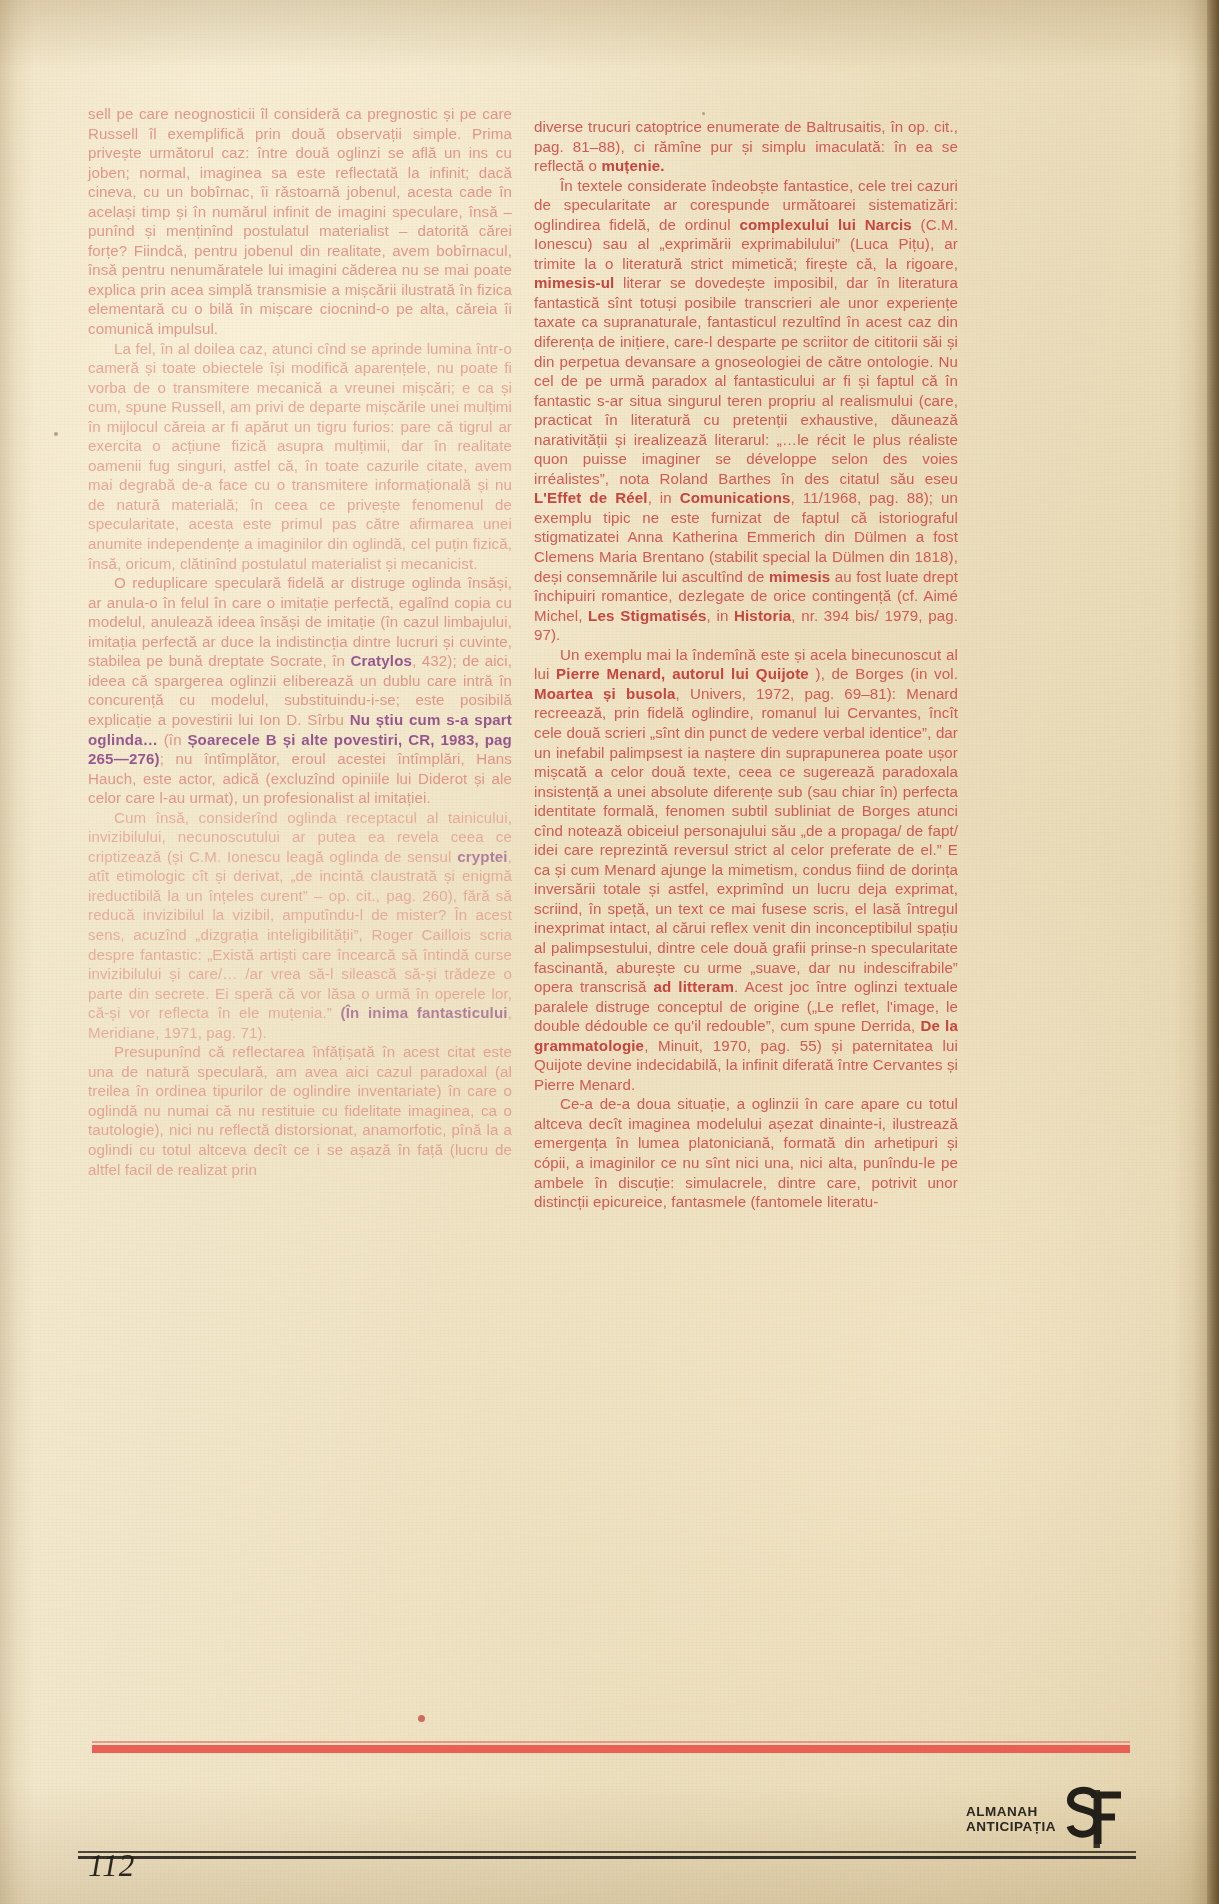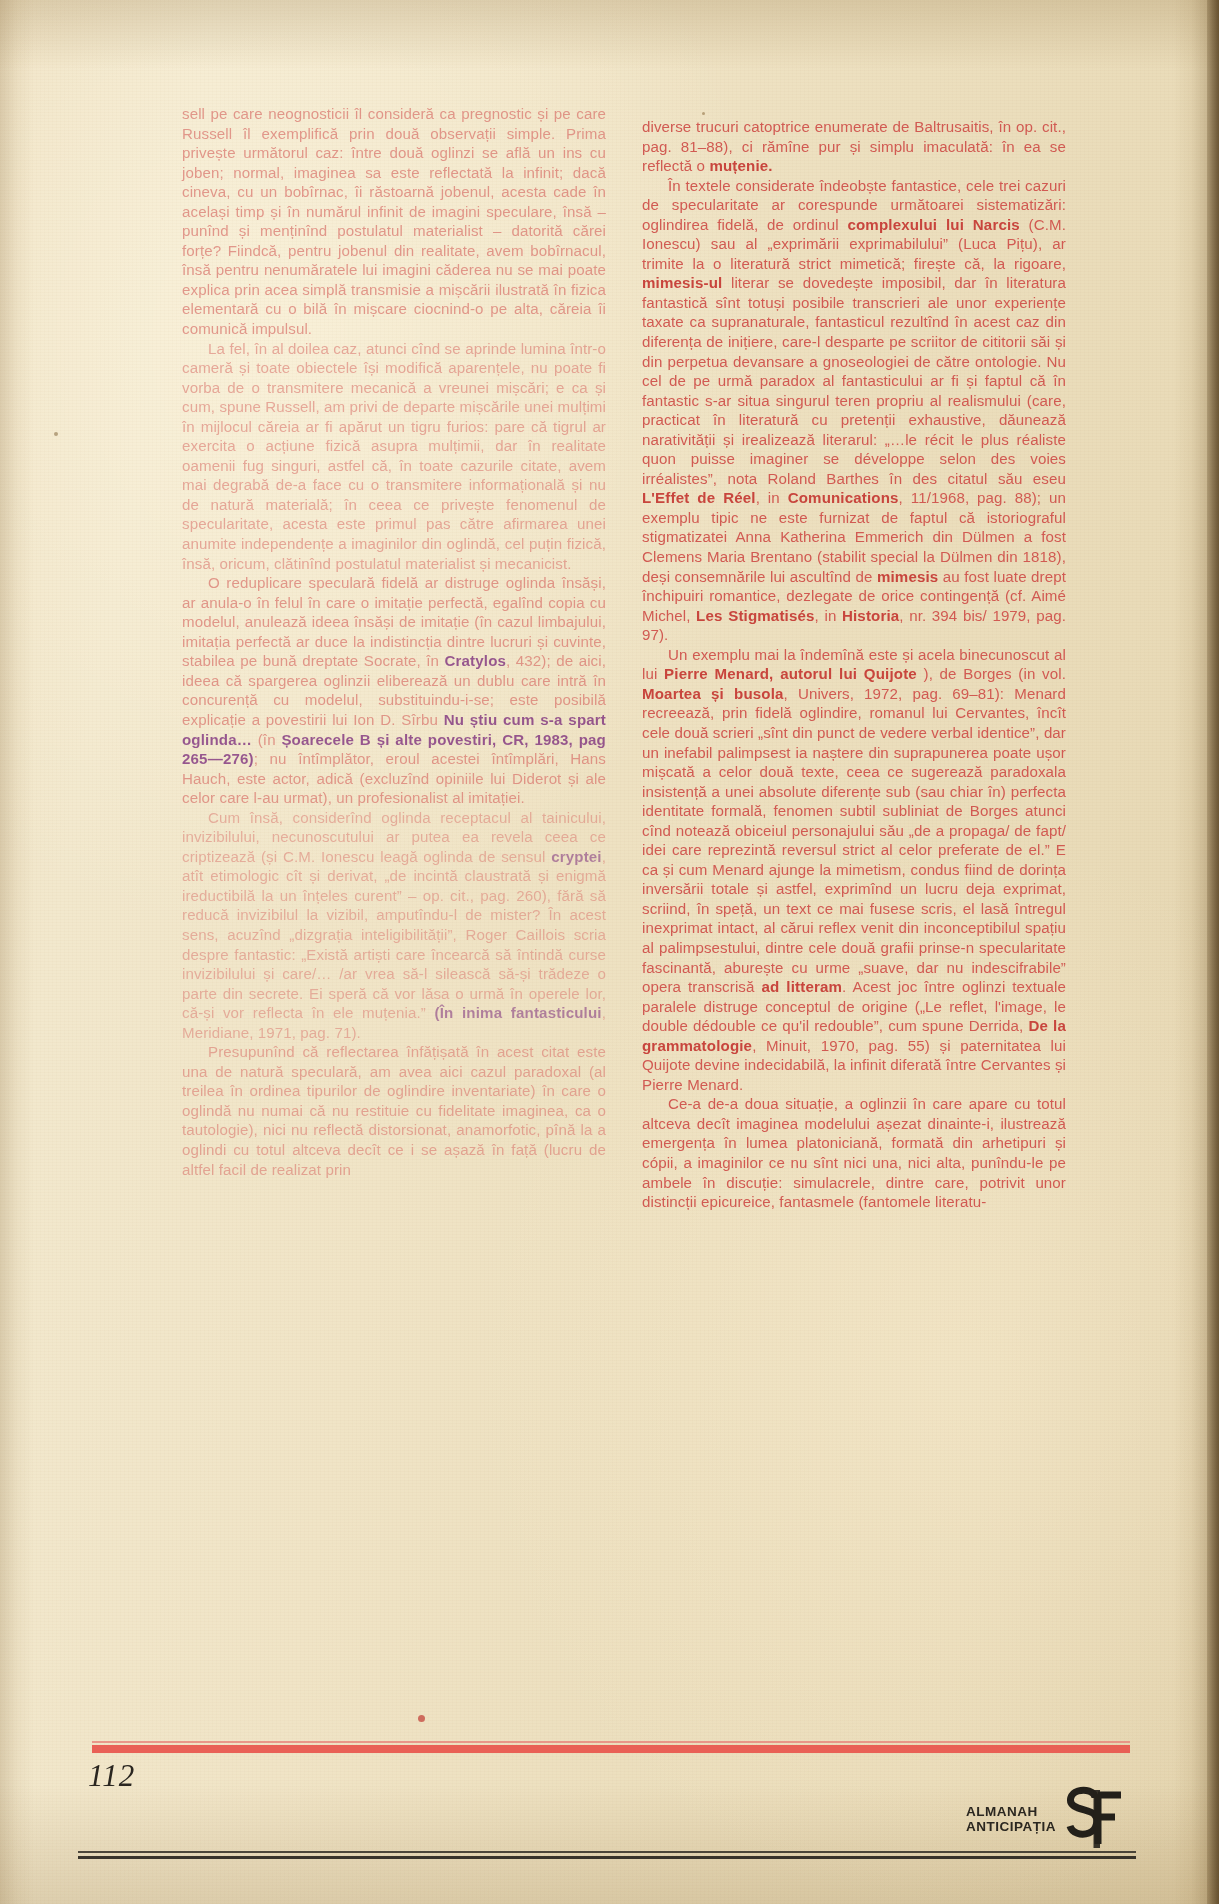--- a/index.html
+++ b/index.html
@@ -43,25 +43,24 @@
   }
   
   #curl{
     position:absolute;top:0;right:0;width:12px;height:100%;
     background:linear-gradient(90deg,rgba(90,66,30,.25),rgba(70,48,18,.62));
   }
 
   
   #content{
     position:absolute;
-    left:101px; top:104px;
+    left:88px; top:104px;
     width:1046px;
     display:flex;
-    gap:36px;
-    justify-content:center;
+    gap:22px;
   }
   .col{
     width:424px;
     font-size:15.1px;
     line-height:19.55px;
     text-align:justify;
     text-justify:inter-word;
     -webkit-hyphens:none;hyphens:none;
     letter-spacing:.1px;
   }
@@ -84,21 +83,21 @@
   }
   #rule-red .hair{position:absolute;left:0;top:0;width:100%;height:2px;background:#e8897f;opacity:.85;}
   #rule-red .thick{position:absolute;left:0;top:4px;width:100%;height:8px;background:#e8554c;opacity:.92;}
   #rule-black{
     position:absolute;left:78px;top:1851px;width:1058px;height:8px;
   }
   #rule-black .l1{position:absolute;left:0;top:0;width:100%;height:2px;background:#2b2720;opacity:.82;}
   #rule-black .l2{position:absolute;left:0;top:5px;width:100%;height:3px;background:#201d18;opacity:.88;}
 
   #page-num{
-    position:absolute;left:88px;top:1758px;
+    position:absolute;left:88px;top:1848px;
     font-family:"Liberation Serif", serif;
     font-style:italic;
     font-size:31px;
     color:#2a2620;
     letter-spacing:1px;
   }
   #brand{
     position:absolute;right:92px;top:1786px;
     display:flex;align-items:center;gap:9px;
   }

